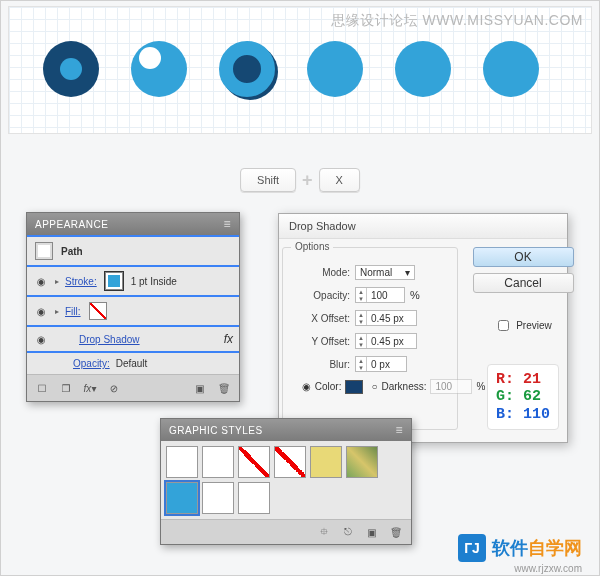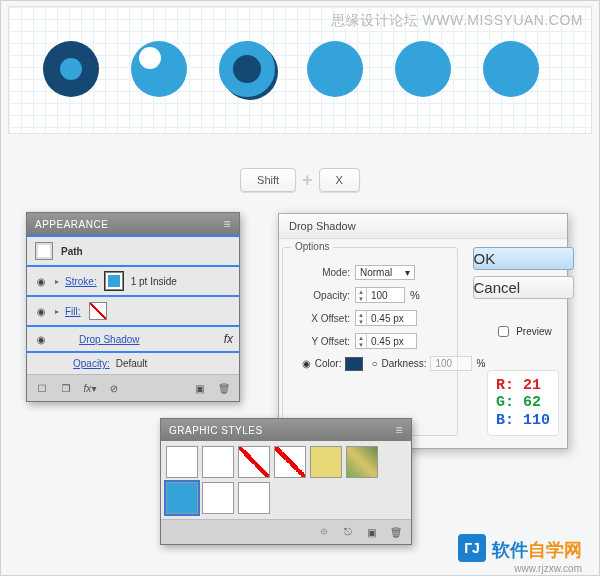--- a/index.html
+++ b/index.html
@@ -148,24 +148,24 @@
     border:1px solid #bbb; background:#fff; width:50px;
     font-size:10px; display:flex; align-items:center;
   }
   .numfield .spin {width:11px;border-right:1px solid #ccc;display:flex;flex-direction:column;}
   .numfield .spin span{height:7px;font-size:7px;line-height:7px;text-align:center;color:#666;cursor:pointer;}
   .numfield .val{padding:1px 4px;flex:1;}
   .radiorow { display:flex; align-items:center; gap:4px; font-size:10px;}
   .colorswatch{width:18px;height:14px;background:#15406e;border:1px solid #555;}
   .dialog-right { width:90px; display:flex; flex-direction:column; gap:6px; align-items:center;}
   .btn {
-    width:101px; padding:2px 0; font-size:15px;
+    width:101px; padding:2px 0; font-size:12px;
     border:1px solid #8aa9c9; border-radius:3px;
     background:linear-gradient(#e0f0ff,#bcdcf2);
-    text-align:left; cursor:pointer;
+    text-align:center; cursor:pointer;
   }
   .btn.secondary{ background:linear-gradient(#fbfbfb,#ececec); border-color:#bbb;}
   .chk { display:flex; align-items:center; gap:4px; font-size:10px; margin-top:18px;}
   .chk input{width:11px;height:11px;}
   .rgb-box {
     margin-top: 24px;
     border:1px solid #e0e0e0; border-radius:4px;
     background:#fff; padding:6px 8px;
     font-family:"Courier New",monospace;
     font-weight:bold; font-size:15px;
@@ -183,21 +183,21 @@
     width:32px;height:32px;border:1px solid #999;background:#fff;
     position:relative;
   }
   .gs-cell.sel{ outline:2px solid #3a78d6; }
   .gs-cell.blue{ background:#33a3d9;}
   .gs-footer{display:flex;gap:10px;padding:5px 8px;border-top:1px solid #bbb;background:#d3d3d3;justify-content:flex-end;}
 
   .bottom-brand{
     position:absolute;
     right:18px; bottom:14px;
-    display:flex; align-items:flex-end; gap:6px;padding-left:40px;
+    display:flex; align-items:center; gap:6px;padding-left:40px;
   }
   .brand-icon{
     width:28px;height:28px;background:#1d7fcf;border-radius:4px;
     display:flex;align-items:center;justify-content:center;color:#fff;font-weight:bold;font-size:14px;
   }
   .brand-text{ font-size:18px; font-weight:bold;}
   .bt-a{color:#1d7fcf;} .bt-b{color:#f0931c;}
   .brand-url{position:absolute;right:18px;bottom:2px;font-size:10px;color:#999;}
   .outline{position:absolute;inset:0;border:1px solid #d0d0d0;pointer-events:none;}
 </style>
@@ -317,20 +317,30 @@
         <label>Y Offset:</label>
         <div class="numfield" style="width:62px;">
           <span class="spin">
               <span>▴</span>
               <span>▾</span>
             </span>
           <span class="val">0.45 px</span>
         </div>
       </div>
 
+      <div class="form-row">
+        <label>Blur:</label>
+        <div class="numfield" style="width:52px;">
+          <span class="spin">
+              <span>▴</span>
+              <span>▾</span>
+            </span>
+          <span class="val">0 px</span>
+        </div>
+      </div>
 
       <div class="form-row" style="gap:8px;">
         <span class="radiorow">
           <span>◉</span>
           <span>Color:</span>
           <span class="colorswatch"></span>
         </span>
         <span class="radiorow">
           <span>○</span>
           <span>Darkness:</span>

